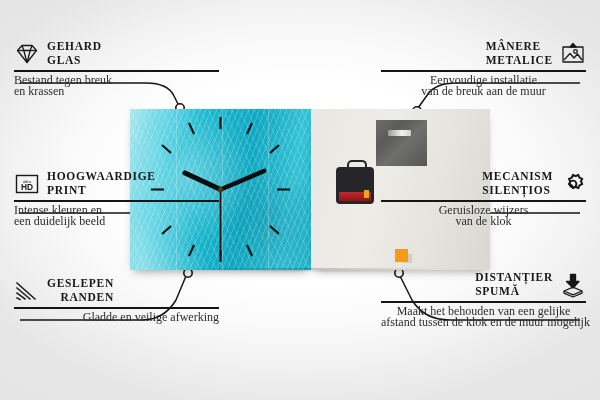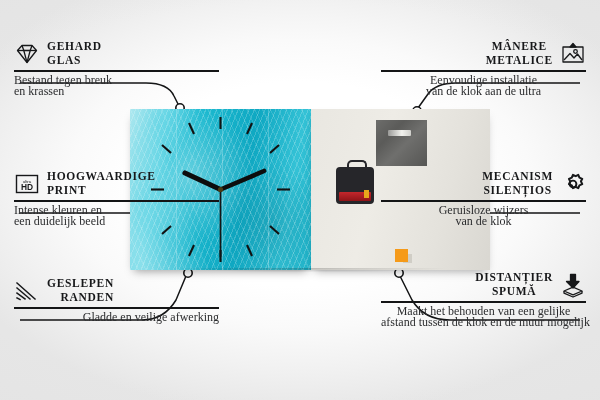--- a/index.html
+++ b/index.html
@@ -26,21 +26,21 @@
   
   .feat{position:absolute;width:205px;}
   .feat .head{display:flex;align-items:center;gap:7px;}
   .feat.left .head{justify-content:flex-start;}
   .feat.right .head{justify-content:flex-end;}
   .ttl{
     font-size:11.5px;font-weight:700;letter-spacing:.7px;
     color:#17181a;line-height:13.5px;text-transform:uppercase;
     font-family:"Liberation Serif",serif;
   }
-  .feat.right .ttl{text-align:center;}
+  .feat.right .ttl{text-align:left;}
   .rule{height:1.6px;background:#141516;margin:3px 0 3px 0;}
   .desc{
     font-size:12px;line-height:11.5px;color:#2b2c2e;
     font-family:"Liberation Serif",serif;
   }
   .feat.right .desc{text-align:center;}
   .ico{width:26px;height:26px;flex:0 0 26px;display:block;}
   .feat.left .ico{order:-1;}
 
   
@@ -232,21 +232,21 @@
         <g fill="none" stroke="#17181a" stroke-width="1.3" stroke-linejoin="round">
           <path d="M13 2.5 L16 6 H10 Z" fill="#17181a"></path>
           <rect x="3" y="6" width="20" height="15"></rect>
           <path d="M4 19 L10 12.5 L14 17 L17.5 13 L22 19"></path>
           <circle cx="15.5" cy="10.5" r="1.8"></circle>
         </g>
       </svg>
     </div>
     <div class="rule"></div>
     <div class="desc">Eenvoudige installatie</div>
-    <div class="desc">van de klok aan de ultra</div>
+    <div class="desc">van de breuk aan de muur</div>
   </div>
 
   <div class="feat right" id="f-mech">
     <div class="head">
       <div>
         <div class="ttl">MECANISM</div>
         <div class="ttl">SILENȚIOS</div>
       </div>
       <svg class="ico" viewBox="0 0 26 26">
         <g fill="none" stroke="#17181a" stroke-width="1.9" stroke-linejoin="round">

